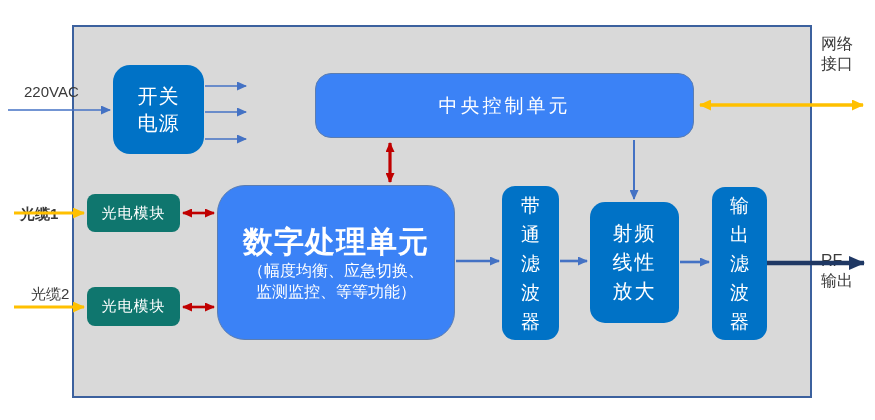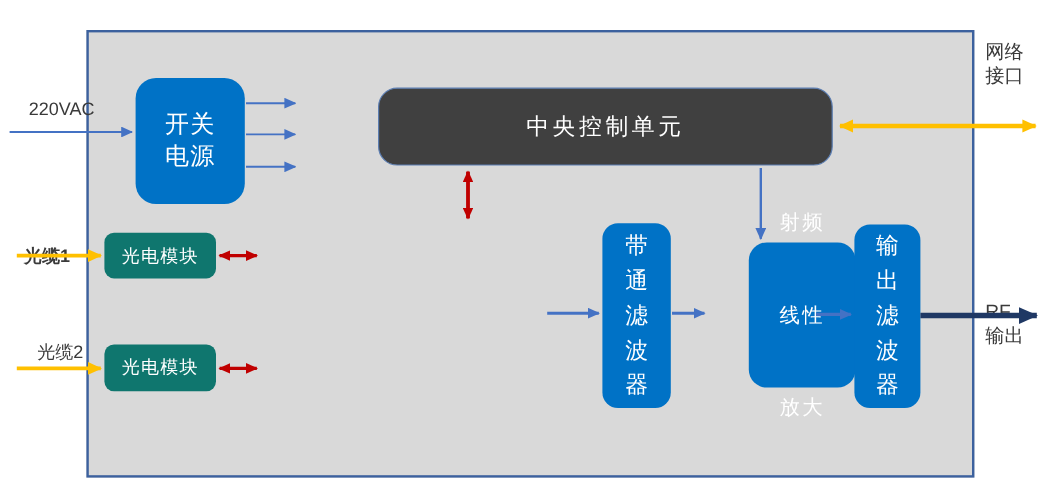--- a/index.html
+++ b/index.html
@@ -9,35 +9,35 @@
   }
   .chassis{
     position:absolute;left:72px;top:25px;width:740px;height:373px;
     background:#d9d9d9;border:2px solid #3c619e;box-sizing:border-box;
   }
   .arrows{position:absolute;left:0;top:0;width:875px;height:420px;pointer-events:none;}
   .box{position:absolute;box-sizing:border-box;color:#ffffff;text-align:center;
        display:flex;flex-direction:column;justify-content:center;align-items:center;}
   .blue{background:#0072c6;border:none;}
   .navy{background:#0f766e;border:none;}
-  .grayblue{background:#404040;border:1.6px solid #5b7db1;}
+  .grayblue{background:#3b82f6;border:1.6px solid #5b7db1;}
 
-  .power{left:113px;top:65px;width:91px;height:105px;border-radius:17px;
+  .power{left:113px;top:65px;width:91px;height:89px;border-radius:17px;
          font-size:20px;line-height:27px;letter-spacing:1px;text-align:right;}
   .om1{left:87px;top:194px;width:93px;height:38px;border-radius:8px;font-size:15px;letter-spacing:1px;}
   .om2{left:87px;top:287px;width:93px;height:39px;border-radius:8px;font-size:15px;letter-spacing:1px;}
   .central{left:315px;top:73px;width:379px;height:65px;border-radius:16px;
            font-size:19px;letter-spacing:3px;}
   .dpu{left:217px;top:185px;width:238px;height:155px;border-radius:28px;}
   .dpu .title{font-size:30px;font-weight:bold;letter-spacing:1px;line-height:36px;}
   .dpu .sub{font-size:16px;line-height:21px;letter-spacing:0px;}
   .bpf{left:502px;top:186px;width:57px;height:154px;border-radius:13px;
        font-size:19px;line-height:29px;}
-  .amp{left:624px;top:202px;width:89px;height:121px;border-radius:15px;
-       font-size:17px;line-height:29px;letter-spacing:2px;gap:48px;}
+  .amp{left:590px;top:202px;width:89px;height:121px;border-radius:15px;
+       font-size:20px;line-height:29px;letter-spacing:2px;}
   .opf{left:712px;top:187px;width:55px;height:153px;border-radius:13px;
        font-size:19px;line-height:29px;}
 
   .lbl{position:absolute;color:#3a3a3a;font-size:15px;line-height:20px;}
   .lbl-ac{left:24px;top:82px;}
   .lbl-f1{left:20px;top:204px;font-weight:bold;}
   .lbl-f2{left:31px;top:284px;}
   .lbl-net{left:821px;top:34px;font-size:16px;}
   .lbl-rf{left:821px;top:219px;font-size:16px;margin-top:32px;}
 </style>
@@ -70,20 +70,25 @@
   </div>
 
   <div class="box navy om2">
     <div>光电模块</div>
   </div>
 
   <div class="box grayblue central">
     <div>中央控制单元</div>
   </div>
 
+  <div class="box grayblue dpu">
+    <div class="title">数字处理单元</div>
+    <div class="sub">（幅度均衡、应急切换、</div>
+    <div class="sub">监测监控、等等功能）</div>
+  </div>
 
   <div class="box blue bpf">
     <div>带</div>
     <div>通</div>
     <div>滤</div>
     <div>波</div>
     <div>器</div>
   </div>
 
   <div class="box blue amp">

